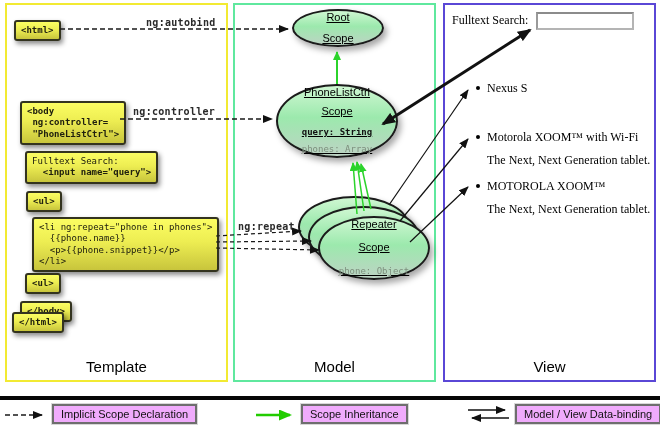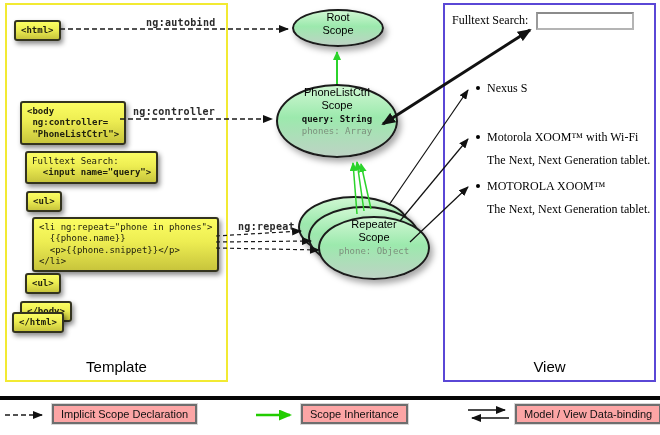--- a/index.html
+++ b/index.html
@@ -24,53 +24,56 @@
   .code-box span{display:block;white-space:pre;}
 
   
   .directive{position:absolute;font-family:"DejaVu Sans Mono",monospace;font-size:10px;
              font-weight:bold;color:#2a2a2a;letter-spacing:.3px;}
 
   
   .ellipse{position:absolute;border:2px solid #1b1b1b;border-radius:50%;box-sizing:border-box;
            background:linear-gradient(180deg,#cff7d2 0%,#9ce9ad 45%,#bdd3c4 100%);
            box-shadow:3px 4px 6px rgba(0,0,0,0.35);
-           display:flex;flex-direction:column;align-items:center;justify-content:flex-start;
-           text-align:center;}
+           display:flex;flex-direction:column;align-items:center;justify-content:space-between;
+           text-align:center;text-decoration:underline;}
   .ellipse .t{font-size:11px;line-height:1.15;color:#000;}
   .ellipse .prop{font-family:"DejaVu Sans Mono",monospace;font-size:9px;line-height:1.3;color:#7d8f7d;}
   .ellipse .prop.bold{font-weight:bold;color:#111;}
 
   
   .serif{font-family:"Liberation Serif",serif;font-size:12px;color:#000;}
   .view-search-label{position:absolute;left:452px;top:13px;}
   .view-input{position:absolute;left:536px;top:12px;width:90px;height:14px;
               border:2px solid #b4b4b4;border-top-color:#8b8b8b;border-left-color:#9a9a9a;
               background:#fff;padding:0 2px;font-size:11px;}
   .view-item{position:absolute;left:476px;width:180px;}
   .view-item .bullet{position:absolute;left:0;top:5px;width:4px;height:4px;border-radius:50%;background:#000;}
   .view-item .name{display:block;margin-left:11px;white-space:nowrap;}
   .view-item .snippet{display:block;position:absolute;left:11px;top:23px;white-space:nowrap;}
 
   
   .legend-rule{position:absolute;left:0;top:396px;width:660px;height:4px;background:#060606;}
   .legend-box{position:absolute;top:404px;font-size:11px;color:#111;white-space:nowrap;
-              border:2px solid #6e6e6e;background:#fca5a5;padding:2px 7px;
+              border:2px solid #6e6e6e;background:#f0abfc;padding:2px 7px;
               box-shadow:0 0 0 1px #d8d8d8;}
 
   
   .overlay{position:absolute;left:0;top:0;width:660px;height:435px;pointer-events:none;}
 </style>
 </head>
 <body>
 
 <div class="stage">
 
   <div class="panel panel-template">
     <div class="panel-label">Template</div>
+  </div>
+  <div class="panel panel-model">
+    <div class="panel-label">Model</div>
   </div>
   <div class="panel panel-view">
     <div class="panel-label">View</div>
   </div>
 
   <div class="code-box bold" style="left:14px;top:20px;">&lt;html&gt;</div>
   <div class="code-box bold" style="left:20px;top:101px;">&lt;body
  ng:controller=
  "PhoneListCtrl"&gt;</div>
   <div class="code-box" style="left:25px;top:151px;"><span>Fulltext Search:</span><span class="bold">  &lt;input name="query"&gt;</span></div>

